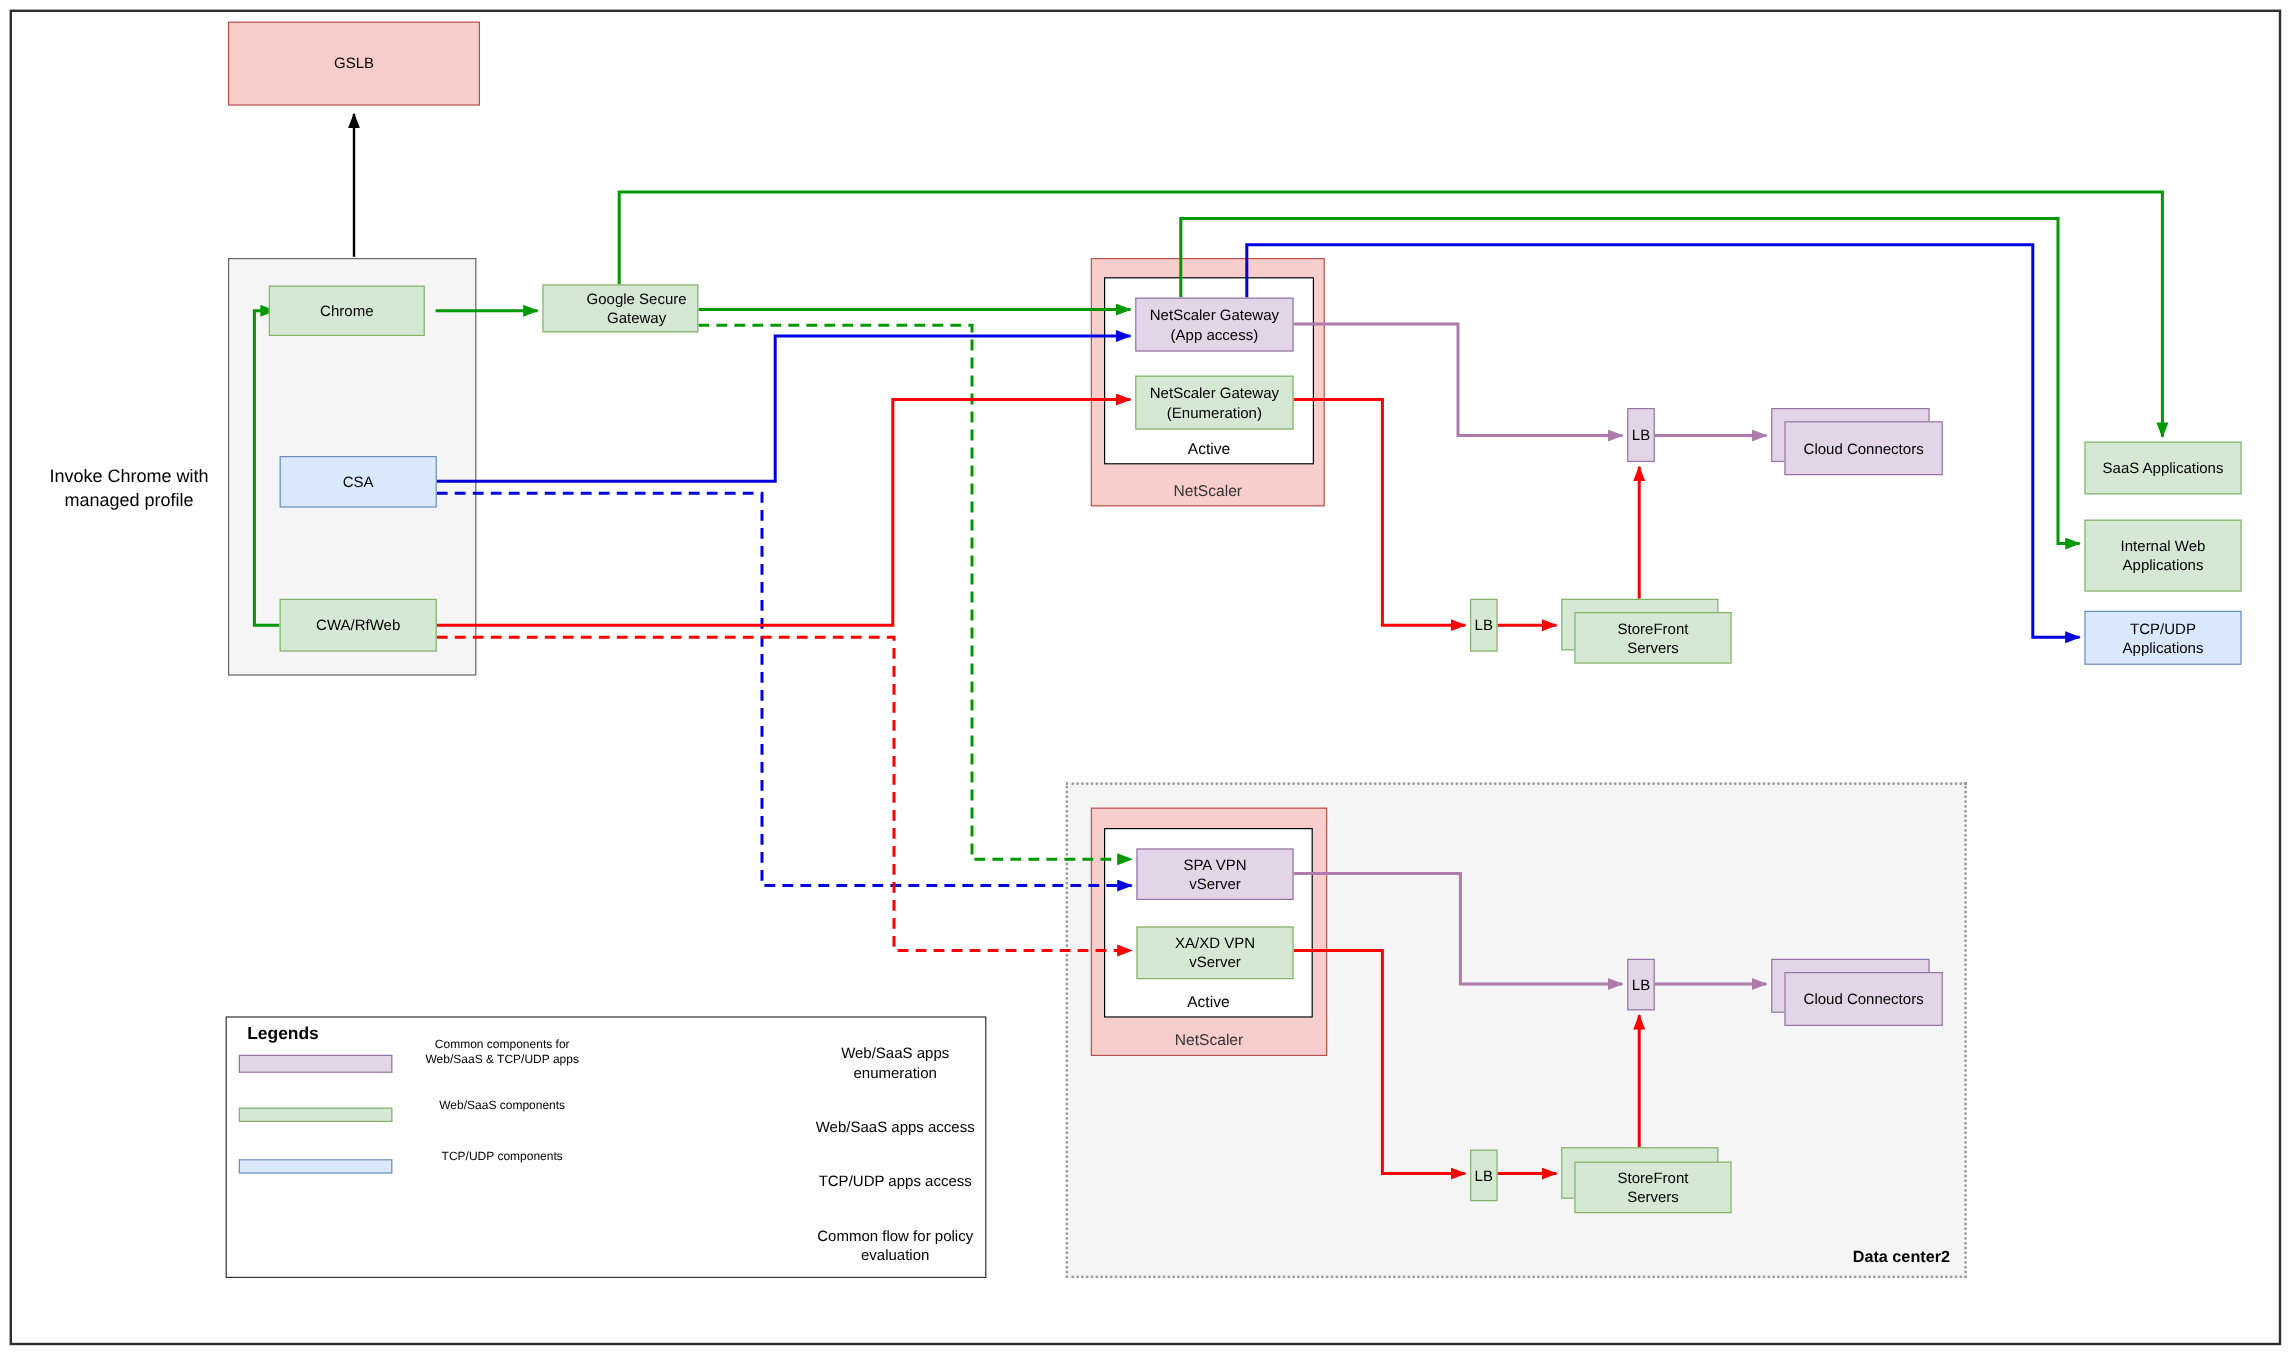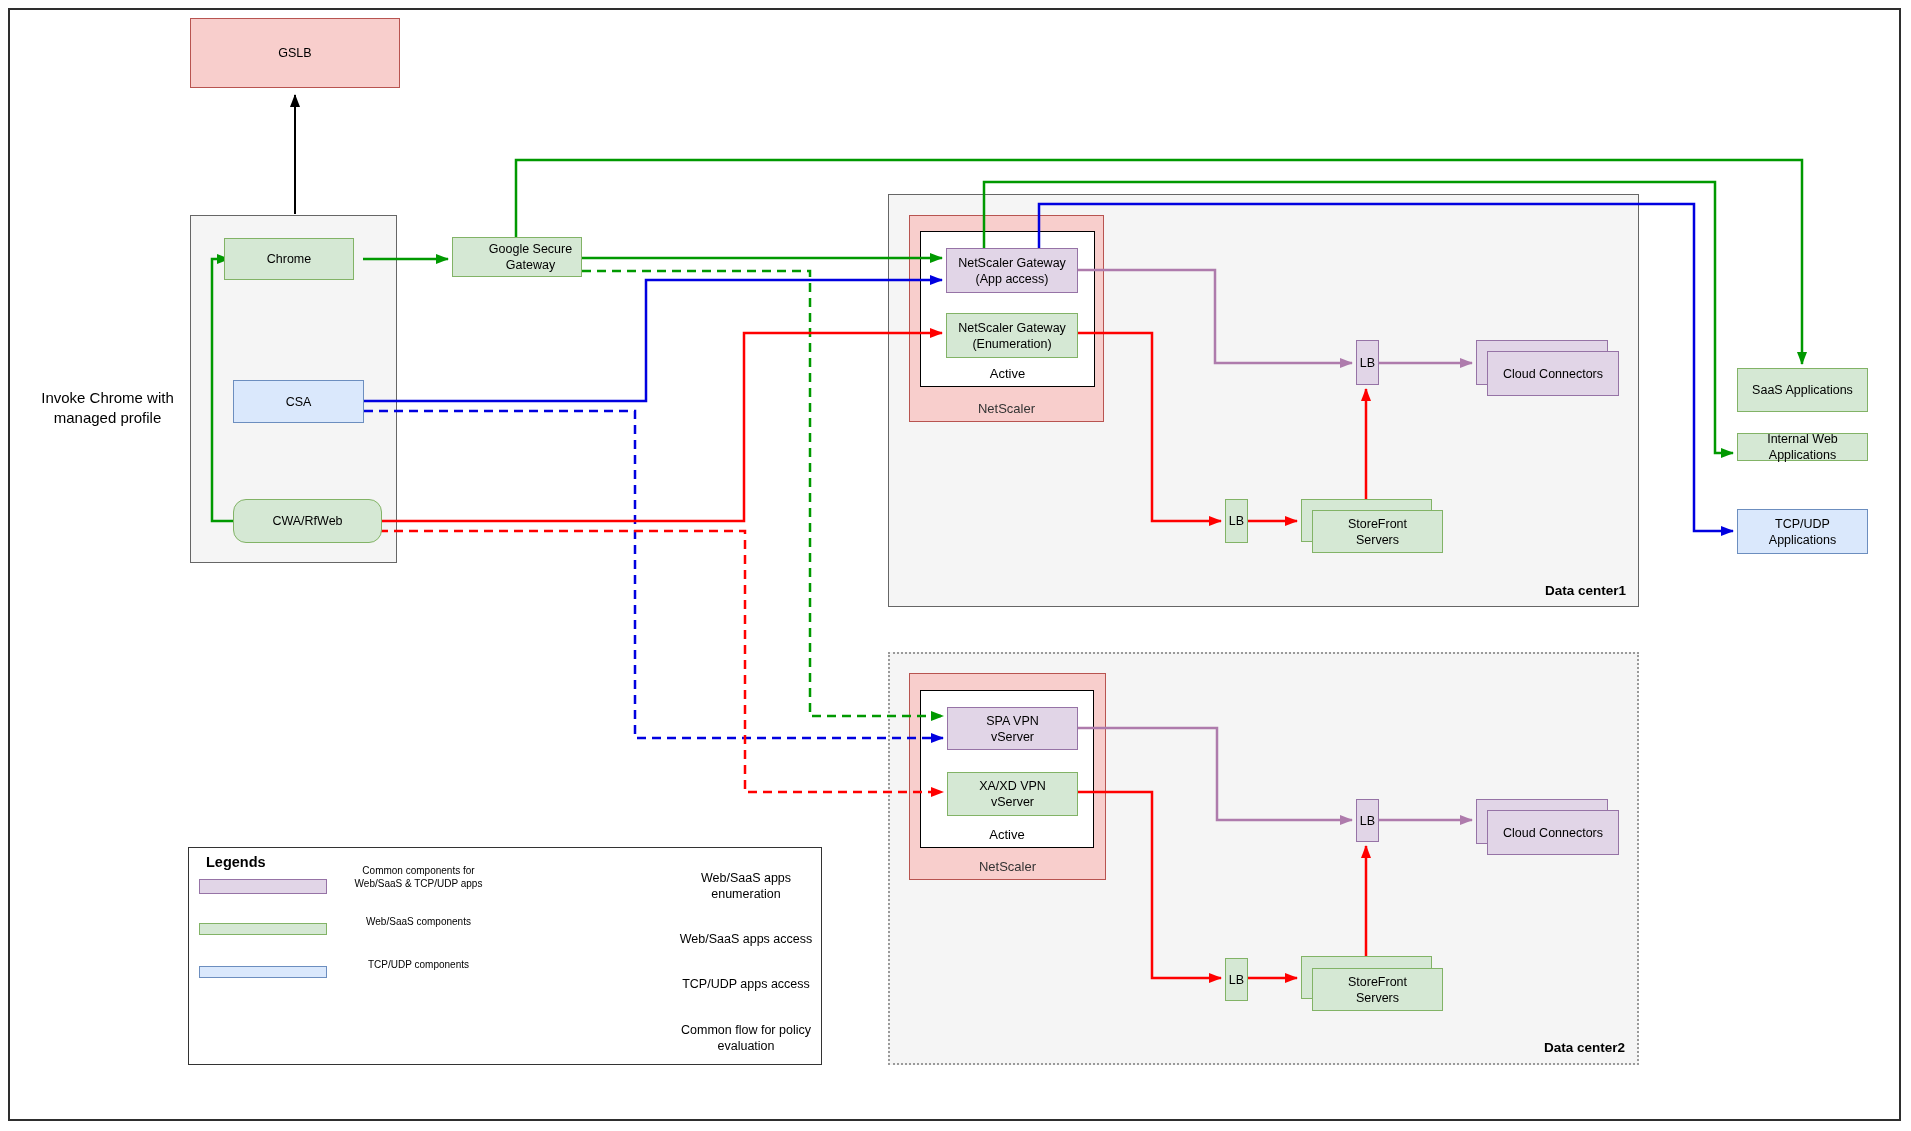--- a/index.html
+++ b/index.html
@@ -42,23 +42,20 @@
     font-size:10px;line-height:1.3;white-space:pre-line;}
   .leg-flow-label{position:absolute;left:467px;width:180px;text-align:center;
     font-size:12.5px;line-height:1.3;white-space:pre-line;}
 </style>
 </head>
 <body>
 
 <div id="canvas">
   <div class="frame"></div>
 
-  <div class="panel" style="left:888px;top:194px;width:751px;height:413px;">
-    <span class="panel-label">Data center1</span>
-  </div>
   <div class="panel dotted" style="left:888px;top:652px;width:751px;height:413px;">
     <span class="panel-label">Data center2</span>
   </div>
 
   <div class="container client" style="left:190px;top:215px;width:207px;height:348px;"></div>
 
   <div class="container ns-pink" style="left:909px;top:215px;width:195px;height:207px;">
     <span class="c-label">NetScaler</span>
   </div>
   <div class="container ns-white" style="left:920px;top:231px;width:175px;height:156px;">
@@ -125,41 +122,41 @@
     <path d="M520,883 L645,883" stroke="#ff0000" stroke-width="2.5" fill="none" marker-end="url(#m-red)"></path>
     <path d="M520,937 L645,937" stroke="#009900" stroke-width="2.5" fill="none" marker-end="url(#m-green)"></path>
     <path d="M520,988 L645,988" stroke="#0000e0" stroke-width="2.5" fill="none" marker-end="url(#m-blue)"></path>
     <path d="M520,1043 L645,1043" stroke="#ae7bac" stroke-width="2.5" fill="none" marker-end="url(#m-purple)"></path>
   </svg>
 
   <div class="node fill-pink" style="left:190px;top:18px;width:210px;height:70px;">GSLB</div>
 
   <div class="node fill-green" style="left:224px;top:238px;width:130px;height:42px;">Chrome</div>
   <div class="node fill-blue" style="left:233px;top:380px;width:131px;height:43px;">CSA</div>
-  <div class="node fill-green" style="left:233px;top:499px;width:149px;height:44px;border-radius:13px;">CWA/RfWeb</div>
+  <div class="node fill-green" style="left:233px;top:499px;width:131px;height:44px;">CWA/RfWeb</div>
   <div class="tlabel" style="left:30px;top:388px;width:155px;">Invoke Chrome with
 managed profile</div>
 
   <div class="node fill-green" style="left:452px;top:237px;width:130px;height:40px;padding-left:27px;">Google Secure
 Gateway</div>
 
   <div class="node fill-purple" style="left:946px;top:248px;width:132px;height:45px;">NetScaler Gateway
 (App access)</div>
   <div class="node fill-green" style="left:946px;top:313px;width:132px;height:45px;">NetScaler Gateway
 (Enumeration)</div>
   <div class="node fill-purple" style="left:1356px;top:340px;width:23px;height:45px;">LB</div>
   <div class="node fill-purple back" style="left:1476px;top:340px;width:132px;height:45px;"></div>
   <div class="node fill-purple" style="left:1487px;top:351px;width:132px;height:45px;">Cloud Connectors</div>
   <div class="node fill-green" style="left:1225px;top:499px;width:23px;height:44px;">LB</div>
   <div class="node fill-green back" style="left:1301px;top:499px;width:131px;height:43px;"></div>
   <div class="node fill-green" style="left:1312px;top:510px;width:131px;height:43px;">StoreFront
 Servers</div>
 
   <div class="node fill-green" style="left:1737px;top:368px;width:131px;height:44px;">SaaS Applications</div>
-  <div class="node fill-green" style="left:1737px;top:433px;width:131px;height:28px;">Internal Web
+  <div class="node fill-green" style="left:1737px;top:433px;width:131px;height:60px;">Internal Web
 Applications</div>
   <div class="node fill-blue" style="left:1737px;top:509px;width:131px;height:45px;">TCP/UDP
 Applications</div>
 
   <div class="node fill-purple" style="left:947px;top:707px;width:131px;height:43px;">SPA VPN
 vServer</div>
   <div class="node fill-green" style="left:947px;top:772px;width:131px;height:44px;">XA/XD VPN
 vServer</div>
   <div class="node fill-purple" style="left:1356px;top:799px;width:23px;height:43px;">LB</div>
   <div class="node fill-purple back" style="left:1476px;top:799px;width:132px;height:45px;"></div>

